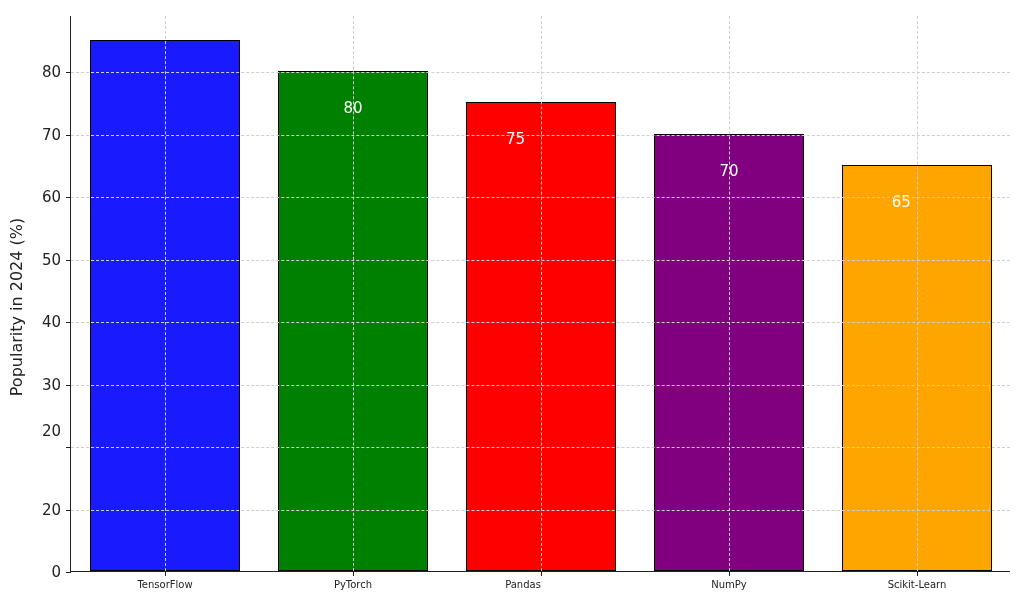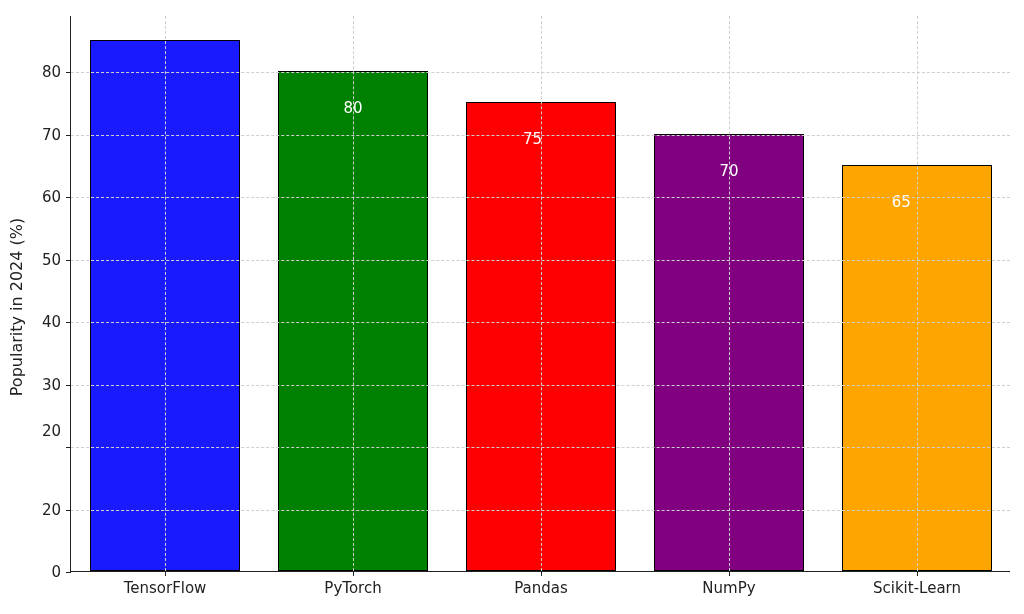--- a/index.html
+++ b/index.html
@@ -82,21 +82,21 @@
     color: #fff;
     font-size: 15px;
     font-weight: 400;
     transform: translateY(-50%);
   }
   .x-tick-label {
     position: absolute;
     top: 100%;
     transform: translateX(-50%);
     padding-top: 8px;
-    font-size: 15px;
+    font-size: 10px;
     color: #222;
     white-space: nowrap;
   }
   .x-tick-mark {
     position: absolute;
     top: 100%;
     width: 0;
     height: 5px;
     border-left: 1px solid #222;
   }
@@ -117,21 +117,21 @@
         <div class="bar-slot" style="left: 18.8px; width: 150.4px;">
           <div class="bar" style="height: 531.011px; background: rgb(26, 26, 255);"></div>
         </div>
         <div class="bar-slot" style="left: 206.8px; width: 150.4px;">
           <div class="bar" style="height: 499.775px; background: rgb(0, 128, 0);"></div>
         </div>
         <div class="bar-value" style="top: 92.2247px; left: 206.8px; width: 150.4px;">80</div>
         <div class="bar-slot" style="left: 394.8px; width: 150.4px;">
           <div class="bar" style="height: 468.539px; background: rgb(255, 0, 0);"></div>
         </div>
-        <div class="bar-value" style="top: 123.461px; left: 400px; width: 123px; text-align: center;">75</div>
+        <div class="bar-value" style="top: 123.461px; left: 383px; width: 123px; text-align: center;">75</div>
         <div class="bar-slot" style="left: 582.8px; width: 150.4px;">
           <div class="bar" style="height: 437.303px; background: rgb(128, 0, 128);"></div>
         </div>
         <div class="bar-value" style="top: 154.697px; left: 582.8px; width: 150.4px;">70</div>
         <div class="bar-slot" style="left: 770.8px; width: 150.4px;">
           <div class="bar" style="height: 406.067px; background: rgb(255, 165, 0);"></div>
         </div>
         <div class="bar-value" style="top: 185.933px; left: 770.8px; width: 119px;">65</div>
       </div>
   <div class="y-tick-mark" style="top: 556px;"></div>
@@ -161,21 +161,21 @@
       <div class="y-tick-mark" style="top: 56.2247px;"></div>
       <div class="y-tick" style="top: 56.2247px;">80</div>
       <div class="vgrid" style="left: 94px;"></div>
       <div class="x-tick-mark" style="left: 94px;"></div>
       <div class="x-tick-label" style="left: 94px;">TensorFlow</div>
       <div class="vgrid" style="left: 282px;"></div>
       <div class="x-tick-mark" style="left: 282px;"></div>
       <div class="x-tick-label" style="left: 282px;">PyTorch</div>
       <div class="vgrid" style="left: 470px;"></div>
       <div class="x-tick-mark" style="left: 470px;"></div>
-      <div class="x-tick-label" style="left: 470px; text-align: center;">Pandas</div>
+      <div class="x-tick-label" style="left: 452px; text-align: center;">Pandas</div>
       <div class="vgrid" style="left: 658px;"></div>
       <div class="x-tick-mark" style="left: 658px;"></div>
       <div class="x-tick-label" style="left: 658px;">NumPy</div>
       <div class="vgrid" style="left: 846px;"></div>
       <div class="x-tick-mark" style="left: 846px;"></div>
       <div class="x-tick-label" style="left: 846px;">Scikit-Learn</div>
     </div>
 </div>
 
 </body></html>

